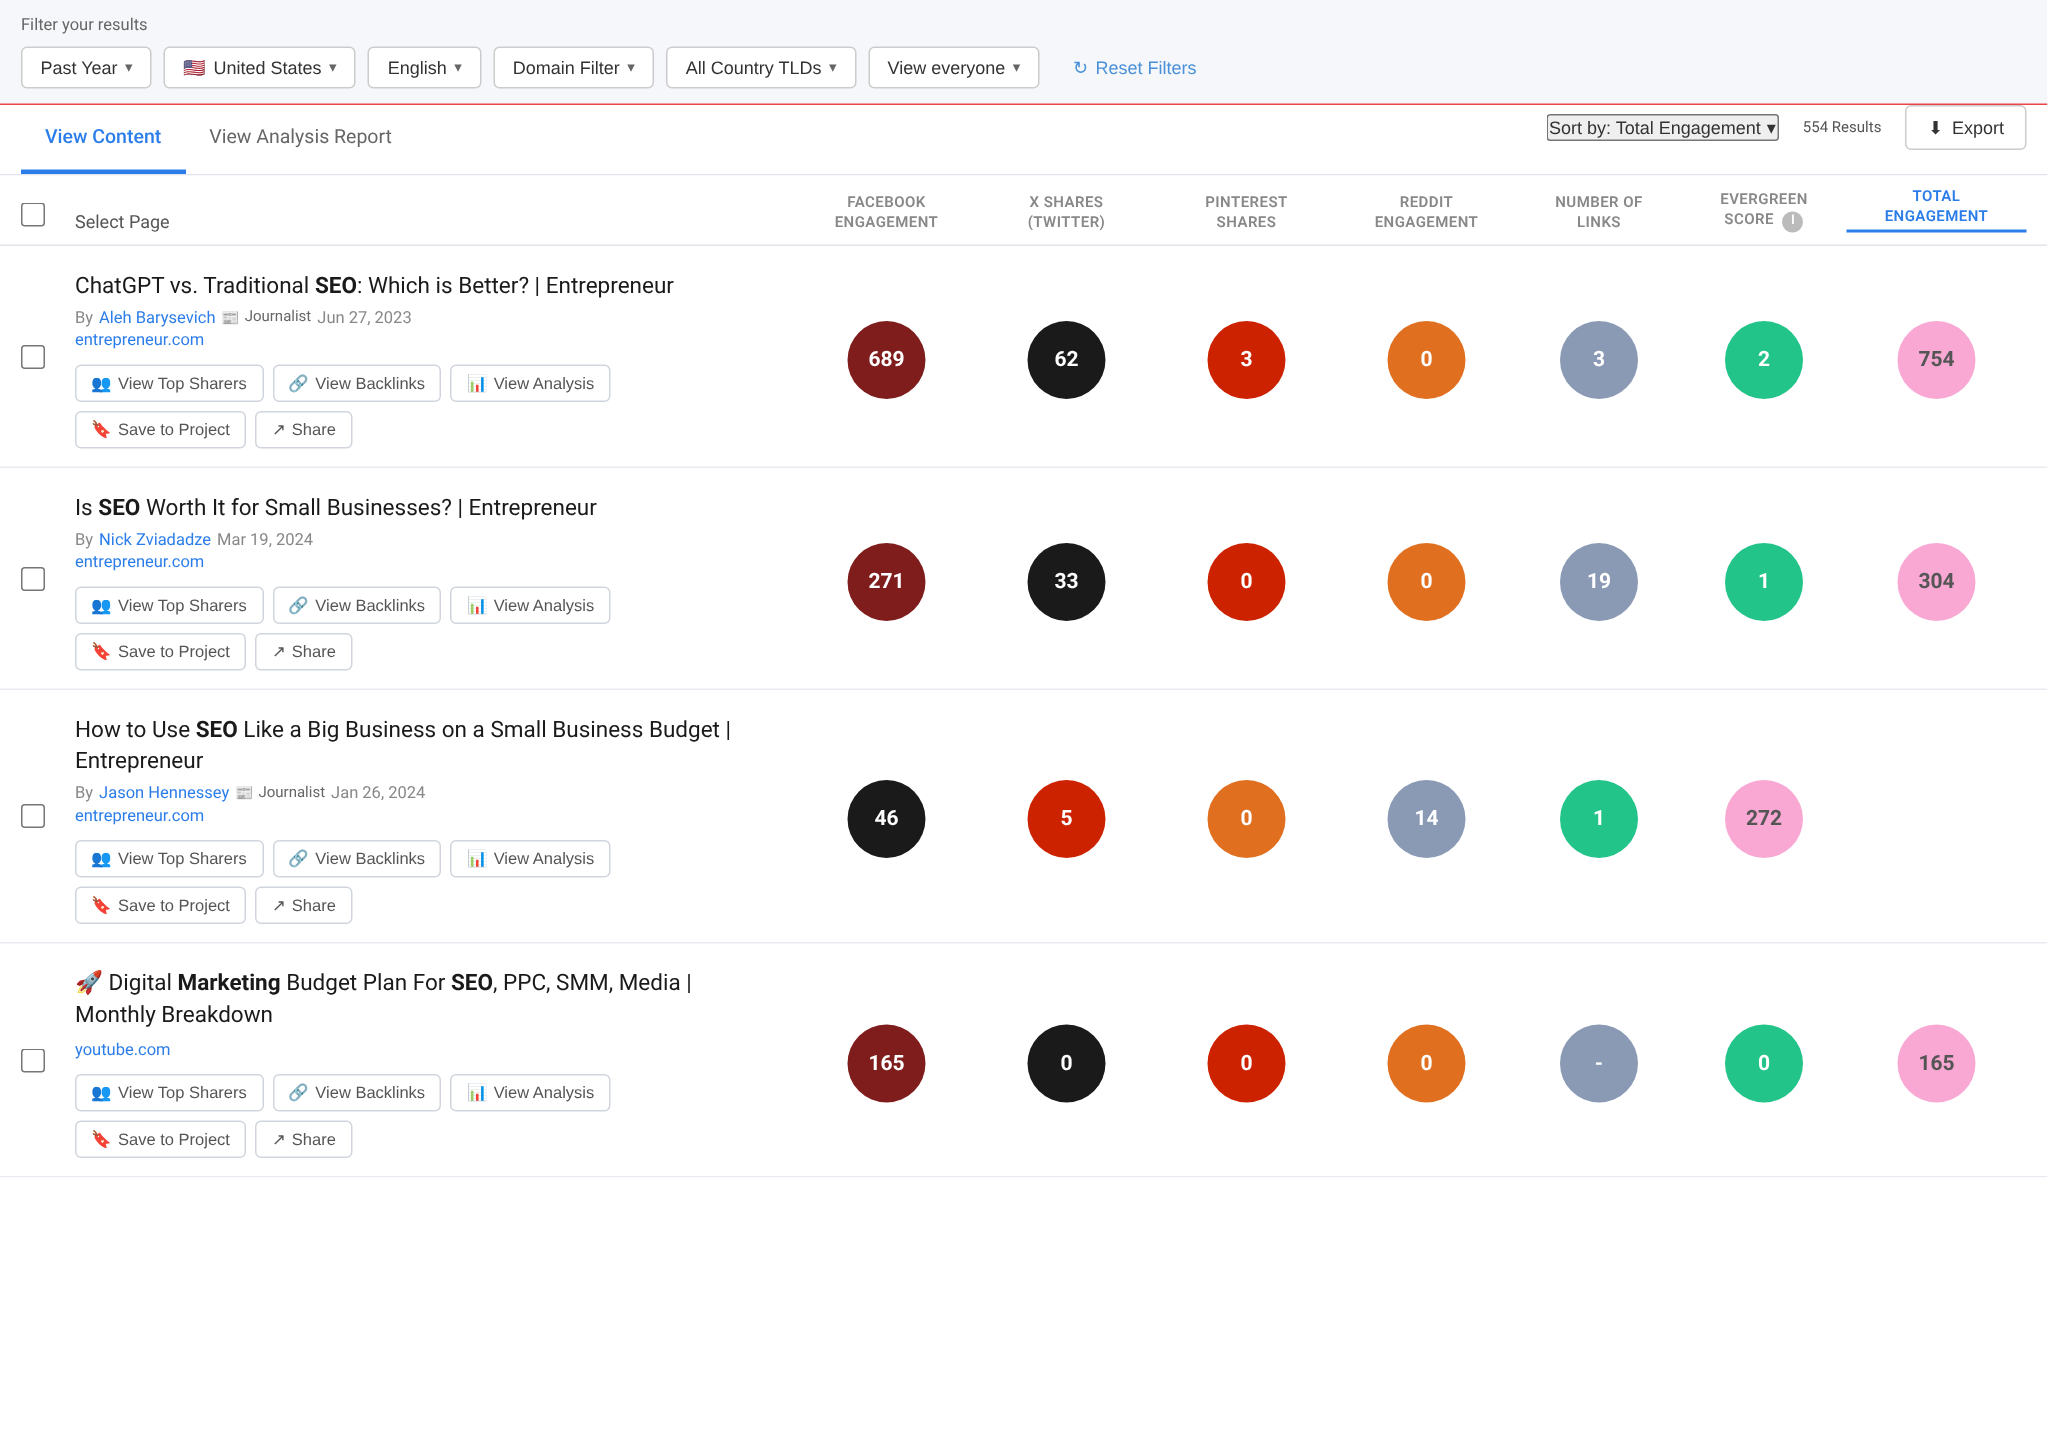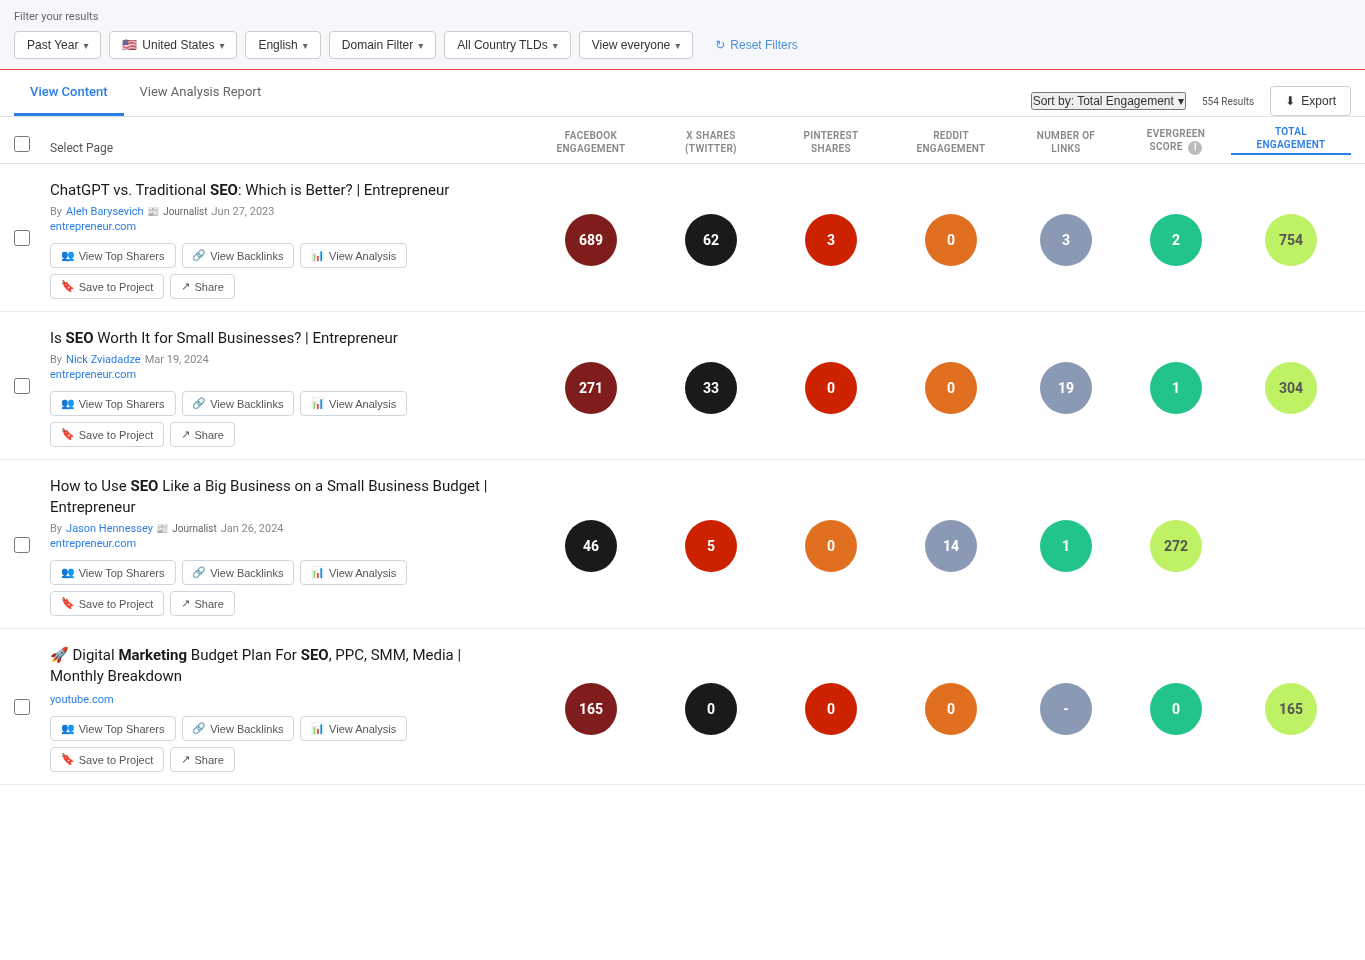--- a/index.html
+++ b/index.html
@@ -5,21 +5,21 @@
     * { box-sizing: border-box; margin: 0; padding: 0; }
     body { font-family: -apple-system, BlinkMacSystemFont, 'Segoe UI', Roboto, sans-serif; font-size: 13px; background: #fff; color: #333; }
     
     .filter-bar { background: #f5f7fa; border-bottom: 1px solid #ef4444; padding: 10px 14px; }
     .filter-label { font-size: 11px; color: #666; margin-bottom: 8px; }
     .filter-buttons { display: flex; gap: 8px; align-items: center; flex-wrap: wrap; }
     .filter-btn { display: inline-flex; align-items: center; gap: 5px; padding: 6px 12px; border: 1px solid #ccc; border-radius: 4px; background: #fff; cursor: pointer; font-size: 12px; color: #333; white-space: nowrap; }
     .chevron { font-size: 10px; color: #666; }
     .reset-btn { display: inline-flex; align-items: center; gap: 5px; padding: 6px 10px; background: none; border: none; cursor: pointer; font-size: 12px; color: #4a90d9; margin-left: 4px; }
     
-    .tabs-bar { padding: 0 14px; border-bottom: 1px solid #e0e4ea; display: flex; align-items: flex-end; justify-content: space-between; gap: 22px; }
+    .tabs-bar { padding: 0 14px; border-bottom: 1px solid #e0e4ea; display: flex; align-items: flex-start; justify-content: space-between; gap: 22px; }
     .tabs { display: flex; gap: 0; }
     .tab { padding: 14px 16px; font-size: 13px; cursor: pointer; color: #666; border-bottom: 3px solid transparent; text-decoration: none; }
     .tab.active { color: #2b7de9; border-bottom: 3px solid #2b7de9; font-weight: 500; }
     .tabs-right { display: flex; align-items: center; gap: 16px; color: #555; font-size: 12px; }
     .sort-btn { display: inline-flex; align-items: center; gap: 4px; cursor: pointer; color: #333; font-size: 12px; }
     .results-count { color: #555; font-size: 10px; }
     .export-btn { display: inline-flex; align-items: center; gap: 6px; padding: 7px 14px; border: 1px solid #ccc; border-radius: 4px; background: #fff; cursor: pointer; font-size: 12px; color: #333; }
     
     .table-header { display: grid; grid-template-columns: 36px 1fr 120px 120px 120px 120px 110px 110px 120px; align-items: end; padding: 8px 14px; border-bottom: 1px solid #e0e4ea; background: #fff; }
     .col-header { font-size: 10px; font-weight: 600; color: #888; text-align: center; text-transform: uppercase; letter-spacing: 0.3px; line-height: 1.3; }
@@ -42,21 +42,21 @@
     .action-btn { display: inline-flex; align-items: center; gap: 4px; padding: 5px 10px; border: 1px solid #d0d5dd; border-radius: 4px; background: #fff; cursor: pointer; font-size: 11px; color: #555; white-space: nowrap; }
     
     .metric-cell { display: flex; justify-content: center; align-items: center; }
     .circle { width: 52px; height: 52px; border-radius: 50%; display: flex; align-items: center; justify-content: center; font-weight: 700; font-size: 14px; color: #fff; }
     .circle-blue { background: #7f1d1d; }
     .circle-black { background: #1a1a1a; }
     .circle-red { background: #cc2200; }
     .circle-orange { background: #e07020; }
     .circle-gray { background: #8a9ab5; }
     .circle-green { background: #22c48a; }
-    .circle-lightgray { background: #bef264; color: #555; }
+    .circle-lightgray { background: #f9a8d4; color: #555; }
     
     .info-icon { display: inline-flex; align-items: center; justify-content: center; width: 14px; height: 14px; background: #bbb; border-radius: 50%; color: #fff; font-size: 9px; margin-left: 3px; cursor: pointer; }
     
     .select-page-area { display: flex; align-items: flex-end; gap: 8px; }
     .select-page-label { font-size: 12px; color: #555; }
   </style>
 </head>
 <body>
 
 <div class="filter-bar">

